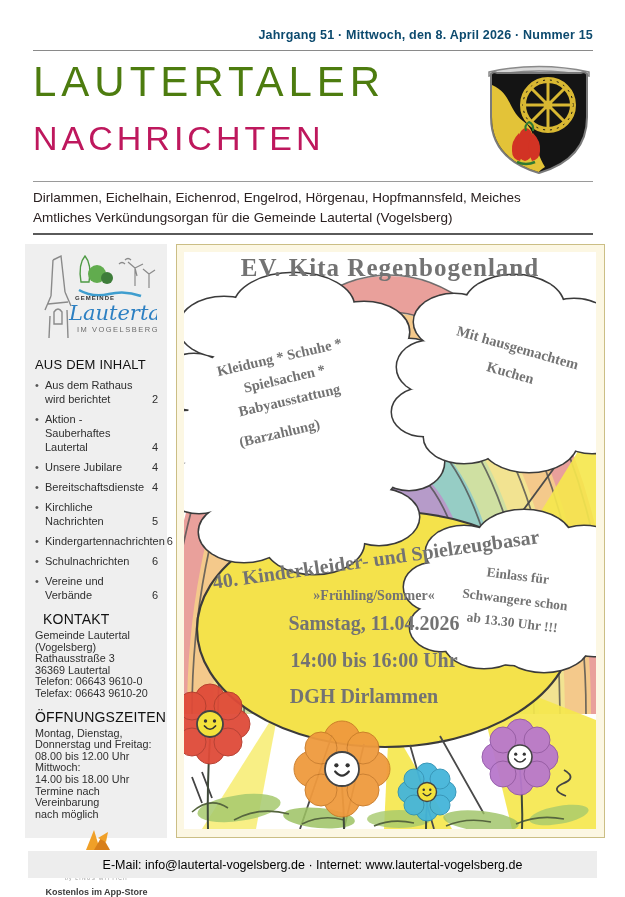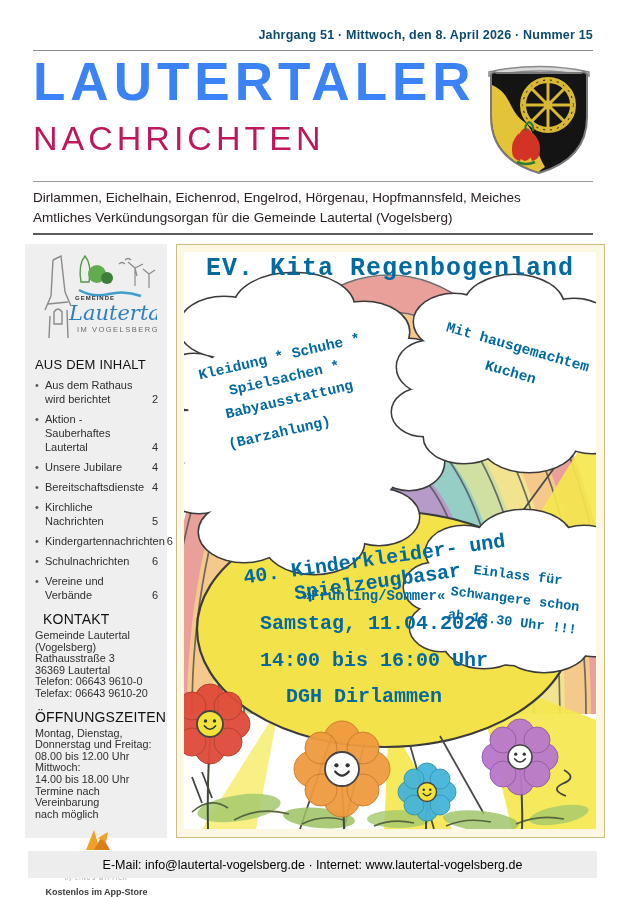--- a/index.html
+++ b/index.html
@@ -5,21 +5,21 @@
   html,body{margin:0;padding:0;}
   body{width:625px;height:897px;background:#fff;position:relative;overflow:hidden;
        font-family:"Liberation Sans",sans-serif;color:#222;}
 
   
   .masthead{position:absolute;left:33px;right:32px;top:28px;}
   .meta-line{font-size:12.5px;font-weight:bold;color:#0c4a6e;letter-spacing:.2px;text-align:right;}
   .rule-a{border:none;border-top:1.5px solid #8a8a8a;margin:8px 0 0;}
   .mast-row{display:flex;justify-content:space-between;align-items:flex-start;margin-top:2px;}
   .mast-titles{line-height:57px;}
-  .title1{font-size:53px;color:#3b82f6;letter-spacing:5px;font-weight:700;}
+  .title1{font-size:42px;color:#4d7c0f;letter-spacing:5px;font-weight:400;}
   .title2{font-size:34px;color:#be185d;letter-spacing:4px;font-weight:400;}
   .crest{margin-top:6px;}
   .rule-b{border:none;border-top:1px solid #9a9a9a;margin:4px 0 0;}
   .subtitle{font-size:13.5px;color:#2a2020;line-height:1.45;margin-top:6px;font-weight:500;}
   .rule-c{border:none;border-top:2px solid #5a5a5a;margin:6px 0 0;}
 
   
   .main{position:absolute;left:25px;top:244px;display:flex;gap:9px;}
   .sidebar{width:142px;height:594px;background:#efefef;box-sizing:border-box;
            padding:8px 9px 8px 10px;}
@@ -32,21 +32,21 @@
   .k-lines{font-size:10.8px;line-height:11.6px;color:#2e2e2e;}
   .meinort{text-align:center;margin-top:8px;}
   .mo-word{font-size:15px;font-weight:bold;color:#5c5c5c;letter-spacing:1px;margin-top:1px;}
   .mo-by{font-size:5px;color:#9a9a9a;letter-spacing:1.2px;margin-top:1px;}
   .mo-promo{font-size:9px;font-weight:bold;color:#3c3c3c;margin-top:6px;}
 
   
   .poster{width:429px;height:594px;box-sizing:border-box;border:1.5px solid #cbbe85;
           background:#fcf7e3;padding:7px;}
   .poster-inner{position:relative;width:412px;height:577px;background:#fff;overflow:hidden;
-                font-family:Liberation Mono, monospace;color:#0369a1;}
+                font-family:Liberation Serif, serif;color:#737373;}
   .poster-inner .ovl{position:absolute;}
   .p-title{top:2px;left:0;width:100%;text-align:center;font-size:25px;font-weight:600;
            letter-spacing:1px;}
   .cl-left{left:6px;top:94px;width:196px;transform:rotate(-13deg);text-align:center;
            font-size:14.5px;font-weight:600;line-height:1.5;}
   .cl-left .last{margin-top:9px;margin-right:34px;}
   .cl-right{left:252px;top:82px;width:156px;transform:rotate(16deg);text-align:center;
             font-size:14.5px;font-weight:600;line-height:1.8;}
   .cl-einlass{left:258px;top:312px;width:146px;transform:rotate(7deg);text-align:center;
               font-size:13.5px;font-weight:600;line-height:1.75;}

